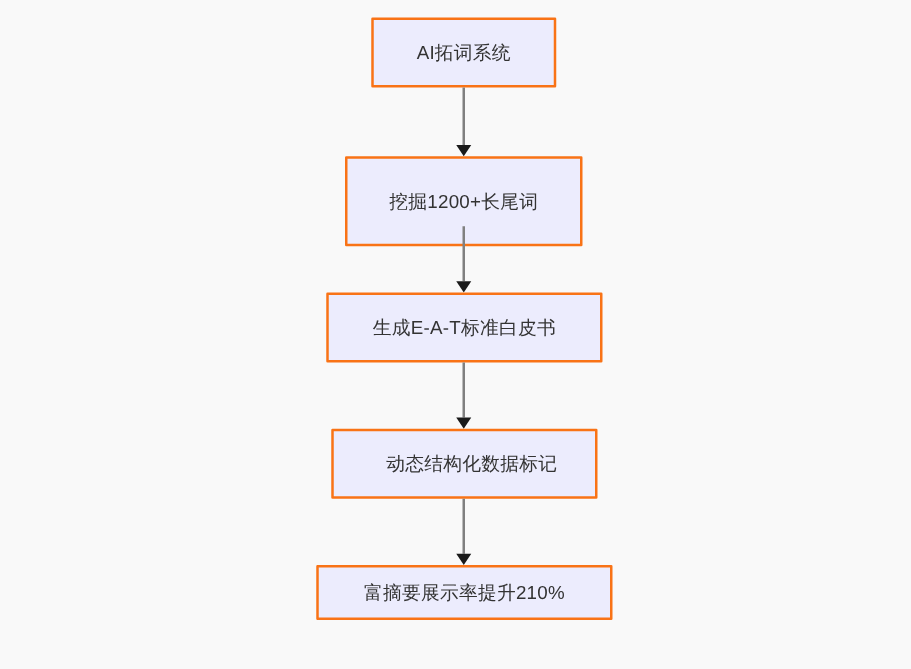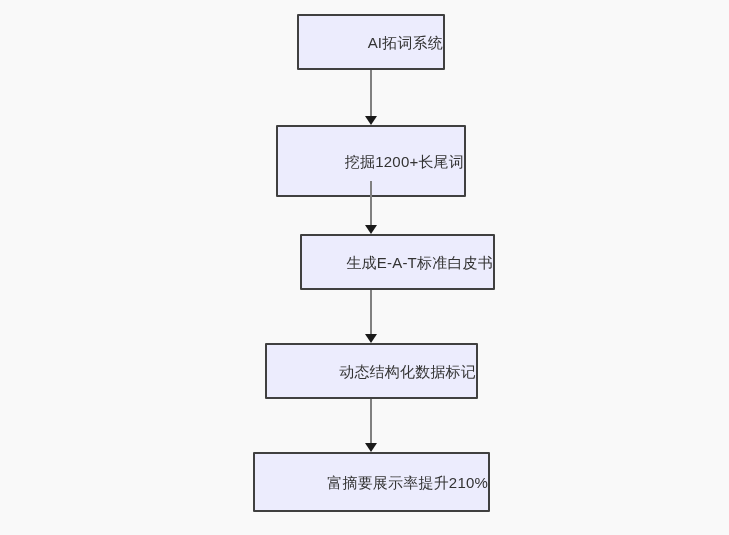--- a/index.html
+++ b/index.html
@@ -15,25 +15,25 @@
   }
   #flowchart {
     position: relative;
     width: 729px;
     height: 535px;
   }
   .node {
     position: absolute;
     box-sizing: border-box;
     background: #ececfd;
-    border: 2px solid #404040;
+    border: 2px solid #f97316;
     border-radius: 1px;
     display: flex;
     align-items: center;
-    justify-content: flex-end;
+    justify-content: center;
     color: #333333;
     font-size: 15px;
     line-height: 1;
     letter-spacing: 0.2px;
     white-space: nowrap;
   }
   .node-label {
     display: block;
   }
   .connector {
@@ -77,35 +77,35 @@
 
   <div class="node" style="left:276px; top:125px; width:190px; height:72px;">
     <span class="node-label">挖掘1200+长尾词</span>
   </div>
 
   <div class="connector" style="left:362px; top:181px; height:53px;">
     <span class="conn-line" style="height:44px;"></span>
     <span class="conn-head"></span>
   </div>
 
-  <div class="node" style="left:261px; top:234px; width:195px; height:56px;margin-left:39px;">
+  <div class="node" style="left:261px; top:234px; width:221px; height:56px;">
     <span class="node-label">生成E-A-T标准白皮书</span>
   </div>
 
   <div class="connector" style="left:362px; top:290px; height:53px;">
     <span class="conn-line" style="height:44px;"></span>
     <span class="conn-head"></span>
   </div>
 
   <div class="node" style="left:265px; top:343px; width:213px; height:56px;padding-left:12px;">
     <span class="node-label">动态结构化数据标记</span>
   </div>
 
   <div class="connector" style="left:362px; top:399px; height:53px;">
     <span class="conn-line" style="height:44px;"></span>
     <span class="conn-head"></span>
   </div>
 
-  <div class="node" style="left:253px; top:452px; width:237px; height:60px;">
+  <div class="node" style="left:253px; top:452px; width:237px; height:44px;">
     <span class="node-label">富摘要展示率提升210%</span>
   </div>
 
 </div>
 
 </body></html>

